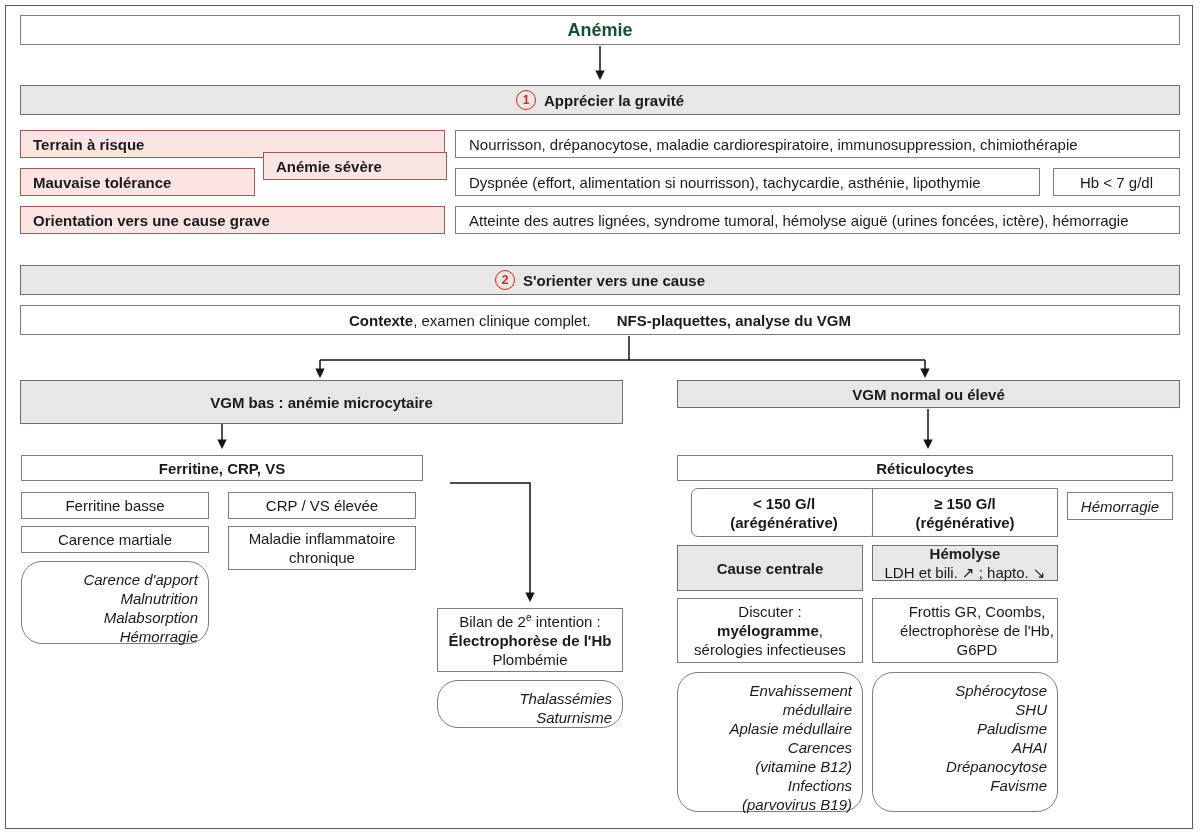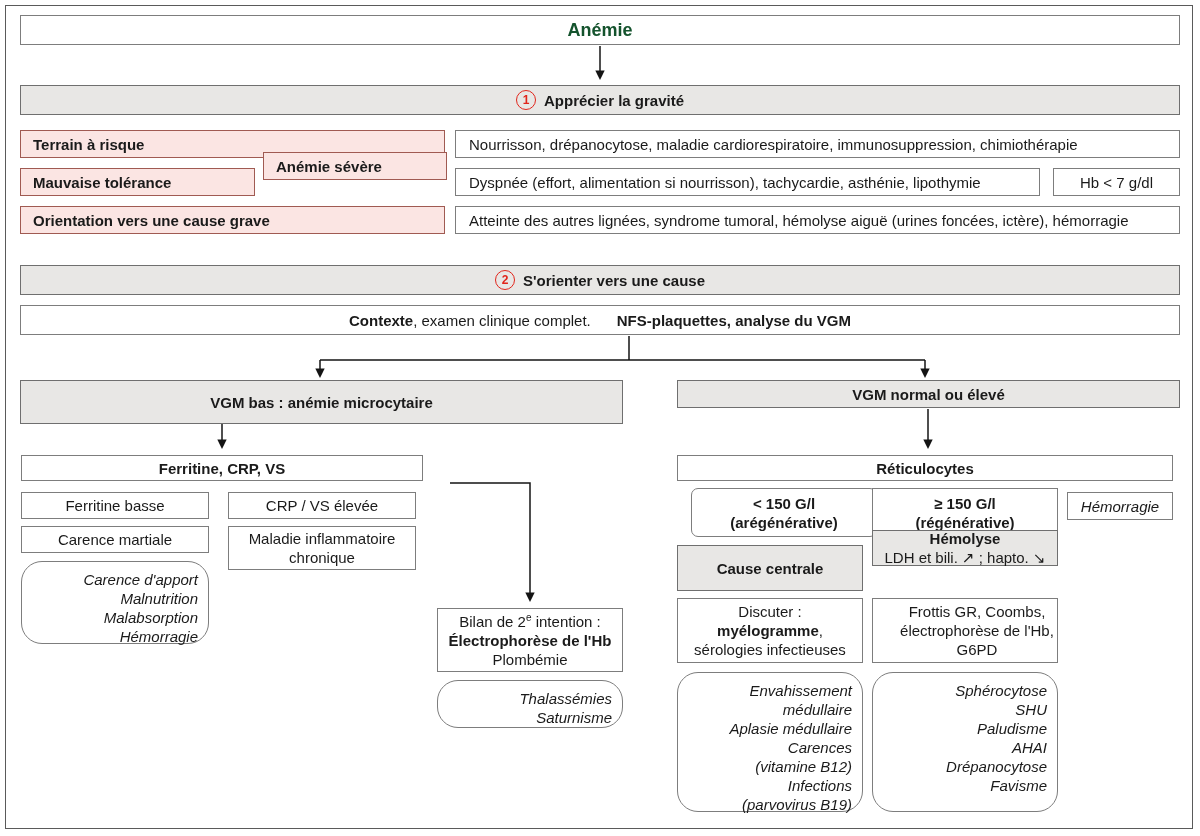--- a/index.html
+++ b/index.html
@@ -143,21 +143,21 @@
   <div class="box col bold" style="left:872px;top:488px;width:186px;height:49px;">
     <span>≥ 150 G/l</span>
     <span>(régénérative)</span>
   </div>
   <div class="box italic" style="left:1067px;top:492px;width:106px;height:28px;">
     <span>Hémorragie</span>
   </div>
   <div class="box gray bold" style="left:677px;top:545px;width:186px;height:46px;">
     <span>Cause centrale</span>
   </div>
-  <div class="box gray col" style="left:872px;top:530px;width:186px;height:36px;">
+  <div class="box gray col" style="left:872px;top:545px;width:186px;height:36px;">
     <span class="bold">Hémolyse</span>
     <span>LDH et bili. ↗ ; hapto. ↘</span>
   </div>
   <div class="box col" style="left:677px;top:598px;width:186px;height:65px;">
     <span>Discuter :</span>
     <span><span class="bold">myélogramme</span><span>,</span></span>
     <span>sérologies infectieuses</span>
   </div>
   <div class="box col" style="left:872px;top:598px;width:186px;height:65px;padding-left:24px;">
     <span>Frottis GR, Coombs,</span>

